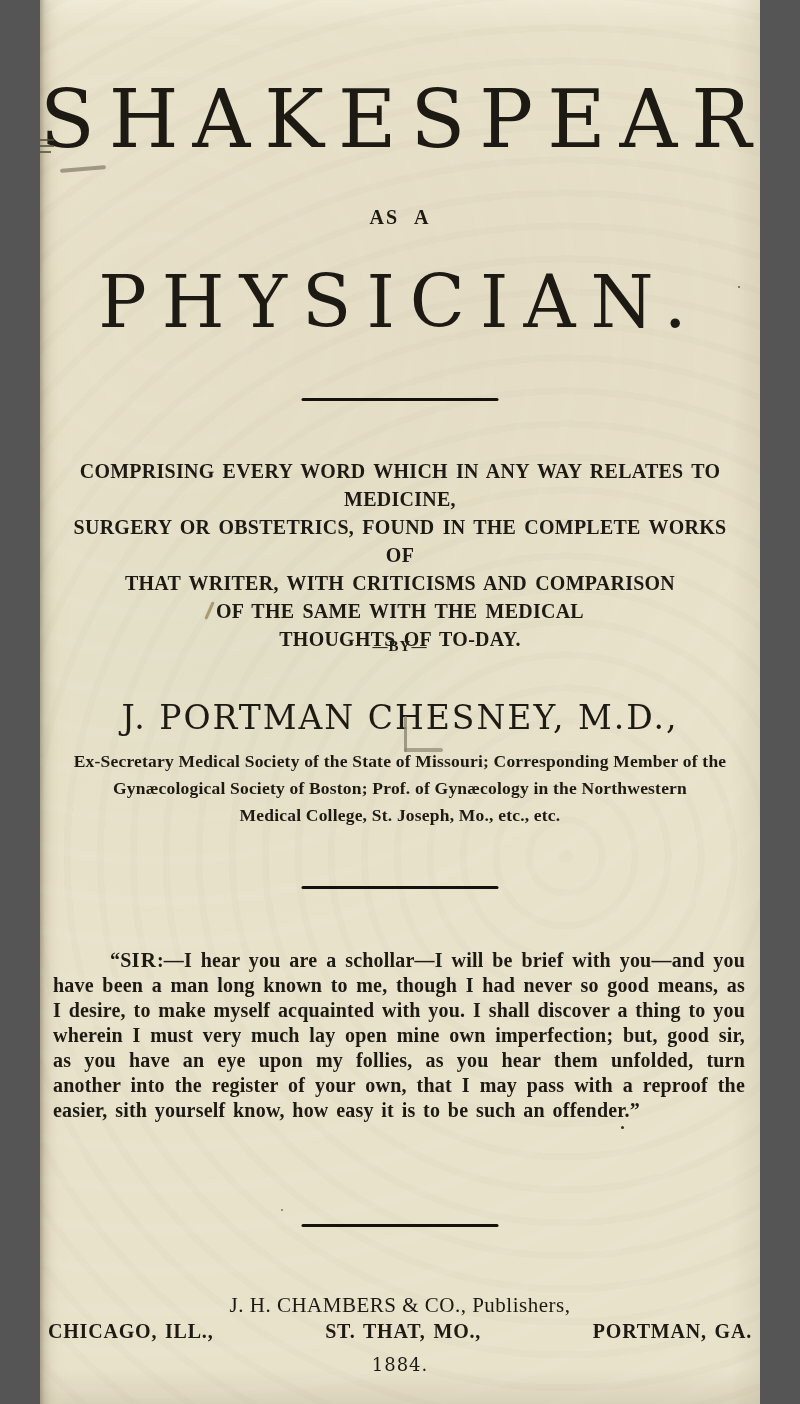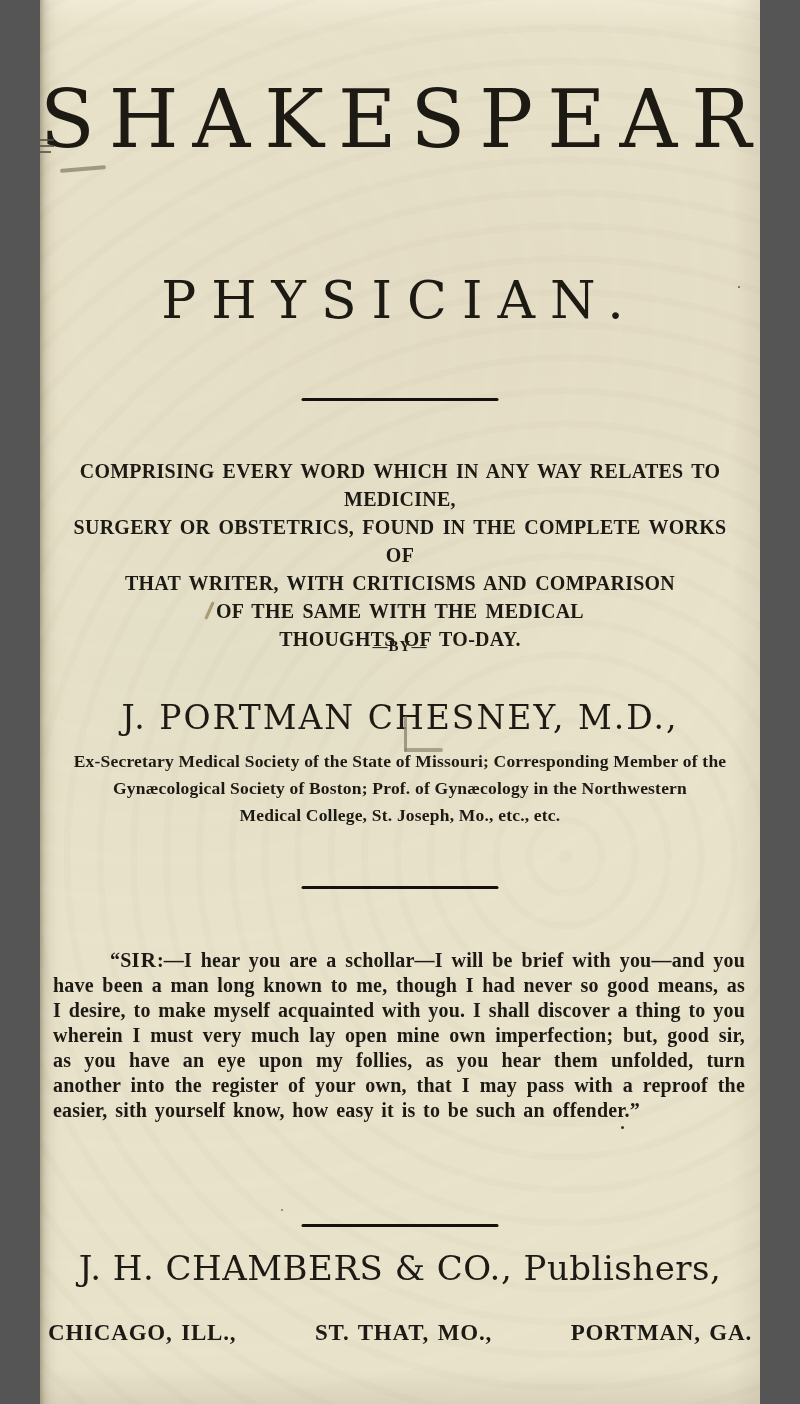--- a/index.html
+++ b/index.html
@@ -30,22 +30,22 @@
   .center{text-align:center;}
   .title-main{
     top:80px;font-size:80px;line-height:1;font-weight:400;
     letter-spacing:14px;white-space:nowrap;margin:0;
   }
   .as-a{
     top:206px;font-family:"Liberation Serif", serif;font-weight:700;
     font-size:20px;letter-spacing:2px;word-spacing:9px;
   }
   .title-sub{
-    top:262px;font-size:52px;line-height:1;font-weight:400;
-    letter-spacing:15px;white-space:nowrap;margin:12px;
+    top:262px;font-size:72px;line-height:1;font-weight:400;
+    letter-spacing:15px;white-space:nowrap;margin:4px;
   }
   .rule{
     position:absolute;left:50%;transform:translateX(-50%);
     width:197px;height:3px;background:#15120d;border-radius:2px;
   }
   .rule-1{top:398px;}
   .rule-2{top:886px;}
   .rule-3{top:1224px;}
   .subtitle{
     top:457px;font-family:"Liberation Serif", serif;font-weight:700;
@@ -64,27 +64,27 @@
     font-size:17.5px;line-height:27px;letter-spacing:0.2px;
   }
   .quote{
     top:948px;left:13px;right:15px;position:absolute;margin:0;
     font-family:"Liberation Serif", serif;font-weight:700;
     font-size:20px;line-height:25px;text-align:justify;text-indent:57px;
     letter-spacing:0.2px;word-spacing:2.5px;
   }
   .quote .sc{font-size:21px;letter-spacing:1px;}
   .publisher{
-    top:1248px;font-size:34px;letter-spacing:0.5px;white-space:nowrap;
+    top:1293px;font-size:21px;letter-spacing:0.5px;white-space:nowrap;font-family:Liberation Serif, serif;
   }
   .cities{
     top:1320px;position:absolute;left:8px;right:8px;
     display:flex;justify-content:space-between;
     font-family:"Liberation Serif", serif;font-weight:700;
-    font-size:23px;letter-spacing:0.8px;word-spacing:2px;
+    font-size:20px;letter-spacing:0.8px;word-spacing:2px;
   }
   .year{top:1354px;font-size:18px;letter-spacing:1px;}
   
   .pencil{position:absolute;background:#8d8672;opacity:0.8;pointer-events:none;}
   .mark-underline-s{left:20px;top:167px;width:46px;height:4px;border-radius:3px;transform:rotate(-5deg);}
   .mark-slash{left:168px;top:601px;width:3px;height:19px;border-radius:2px;background:#9b8a5f;transform:rotate(24deg);}
   .mark-l-vert{left:364px;top:716px;width:2.5px;height:36px;border-radius:2px;}
   .mark-l-horiz{left:364px;top:748px;width:39px;height:4px;border-radius:3px;opacity:0.7;}
   .binding-dash{position:absolute;left:0;width:14px;height:2px;background:#55503f;opacity:0.8;}
   .bd1{top:139px;}.bd2{top:145px;}.bd3{top:151px;width:11px;}
@@ -96,20 +96,21 @@
   .s5{left:770px;top:60px;width:2px;height:2px;background:#7a6243;}
   .s6{left:241px;top:1209px;width:2px;height:2px;background:#8a7350;}
 </style>
 </head>
 <body>
 
 <div class="page">
 
   <h1 class="abs center title-main">SHAKESPEARE</h1>
 
+  <div class="abs center as-a">AS A</div>
 
   <h2 class="abs center title-sub">PHYSICIAN.</h2>
 
   <div class="rule rule-1"></div>
 
   <div class="abs center subtitle">
     <div>COMPRISING EVERY WORD WHICH IN ANY WAY RELATES TO MEDICINE,</div>
     <div>SURGERY OR OBSTETRICS, FOUND IN THE COMPLETE WORKS OF</div>
     <div>THAT WRITER, WITH CRITICISMS AND COMPARISON</div>
     <div>OF THE SAME WITH THE MEDICAL</div>
@@ -133,20 +134,21 @@
   <div class="rule rule-3"></div>
 
   <div class="abs center publisher">J. H. CHAMBERS &amp; CO., Publishers,</div>
 
   <div class="cities">
     <span>CHICAGO, ILL.,</span>
     <span>ST. THAT, MO.,</span>
     <span>PORTMAN, GA.</span>
   </div>
 
+  <div class="abs center year">1884.</div>
 
   <div class="pencil mark-underline-s"></div>
   <div class="pencil mark-slash"></div>
   <div class="pencil mark-l-vert"></div>
   <div class="pencil mark-l-horiz"></div>
   <div class="binding-dash bd1"></div>
   <div class="binding-dash bd2"></div>
   <div class="binding-dash bd3"></div>
   <div class="speck s1"></div>
   <div class="speck s2"></div>

